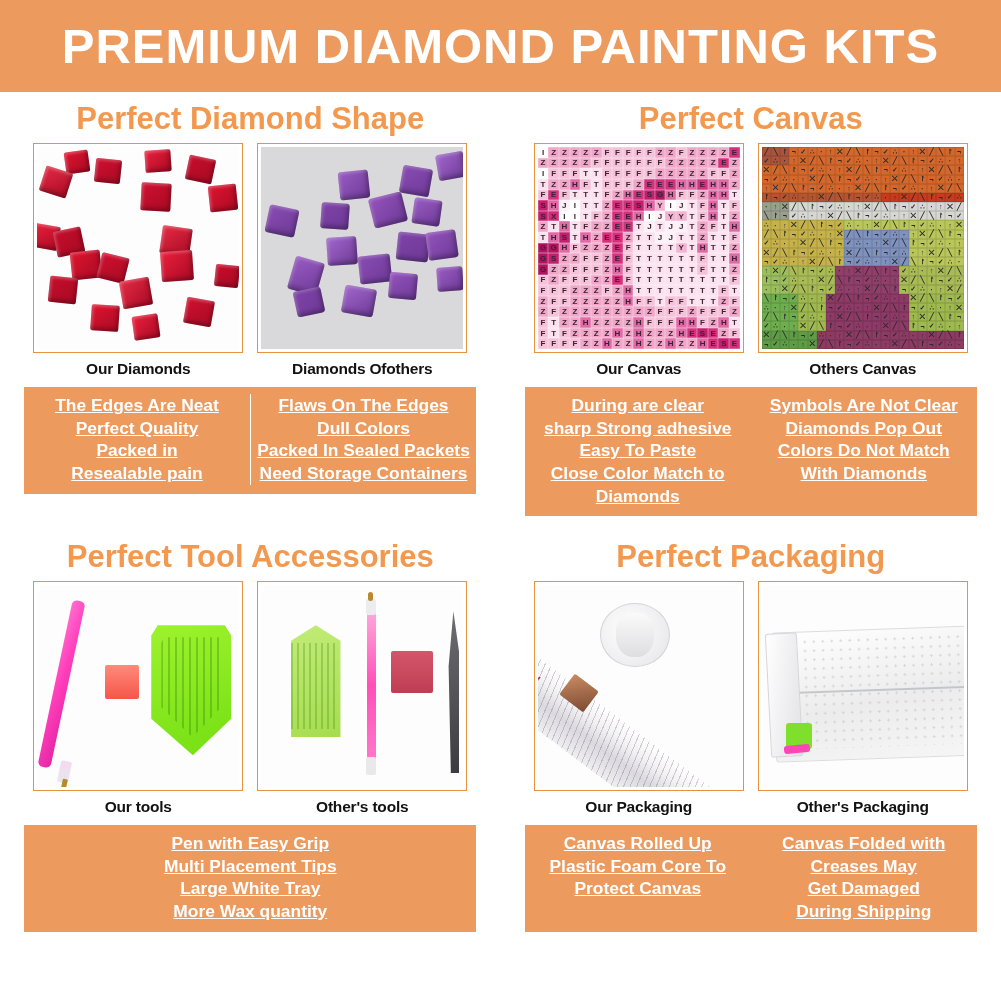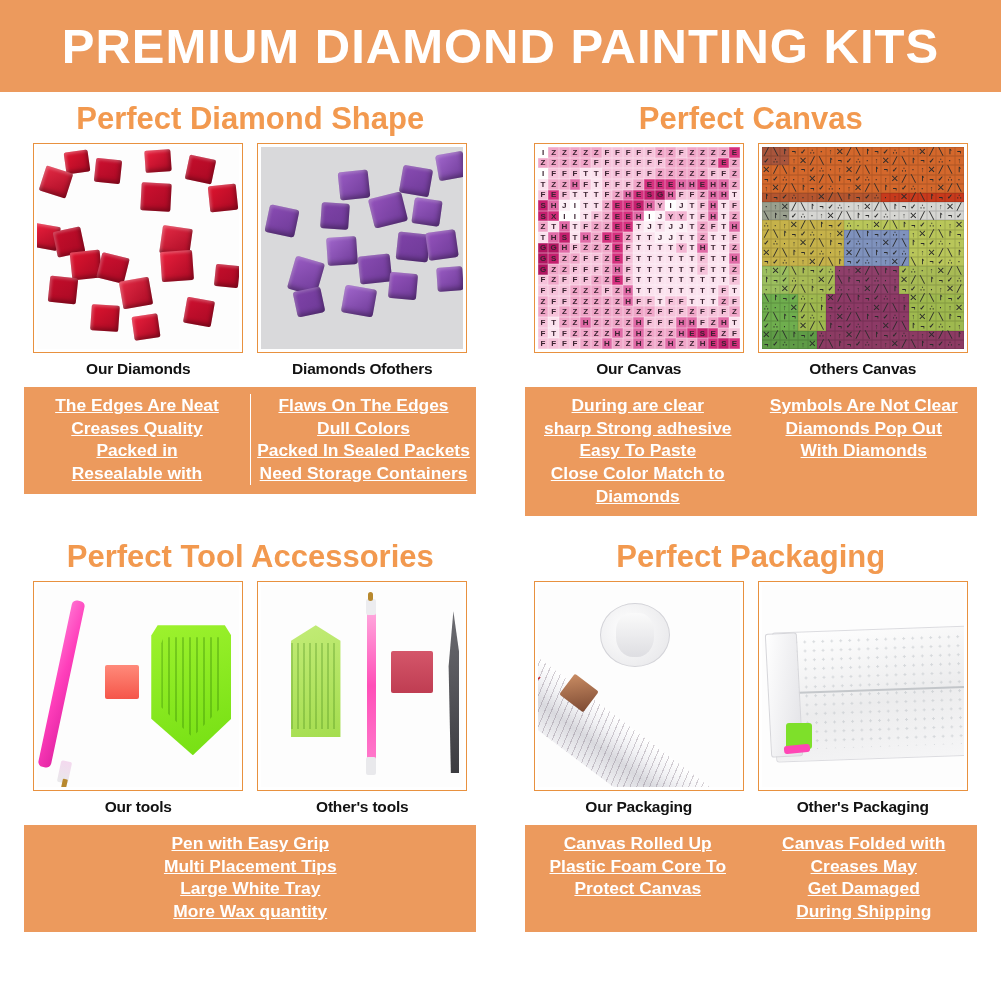--- a/index.html
+++ b/index.html
@@ -1067,23 +1067,23 @@
       </div>
     </div>
   </div>
 
   <div class="band">
     <div class="half">
       <div class="feat-wrap">
         <div class="feat-box">
           <div class="feat-col divided" id="f0a">
               <div class="feat-line">The Edges Are Neat</div>
-              <div class="feat-line">Creases Quality</div>
+              <div class="feat-line">Perfect Quality</div>
               <div class="feat-line">Packed in</div>
-              <div class="feat-line">Resealable with</div>
+              <div class="feat-line">Resealable pain</div>
             </div>
           <div class="feat-col" id="f0b">
               <div class="feat-line">Flaws On The Edges</div>
               <div class="feat-line">Dull Colors</div>
               <div class="feat-line">Packed In Sealed Packets</div>
               <div class="feat-line">Need Storage Containers</div>
             </div>
         </div>
       </div>
     </div>
@@ -1093,20 +1093,21 @@
           <div class="feat-col" id="f1a">
               <div class="feat-line">During are clear</div>
               <div class="feat-line">sharp Strong adhesive</div>
               <div class="feat-line">Easy To Paste</div>
               <div class="feat-line">Close Color Match to</div>
               <div class="feat-line">Diamonds</div>
             </div>
           <div class="feat-col" id="f1b">
               <div class="feat-line">Symbols Are Not Clear</div>
               <div class="feat-line">Diamonds Pop Out</div>
+              <div class="feat-line">Colors Do Not Match</div>
               <div class="feat-line">With Diamonds</div>
             </div>
         </div>
       </div>
     </div>
   </div>
 
   <div class="band" style="margin-top:14px;">
     <div class="half">
       <div class="section-title">Perfect Tool Accessories</div>

